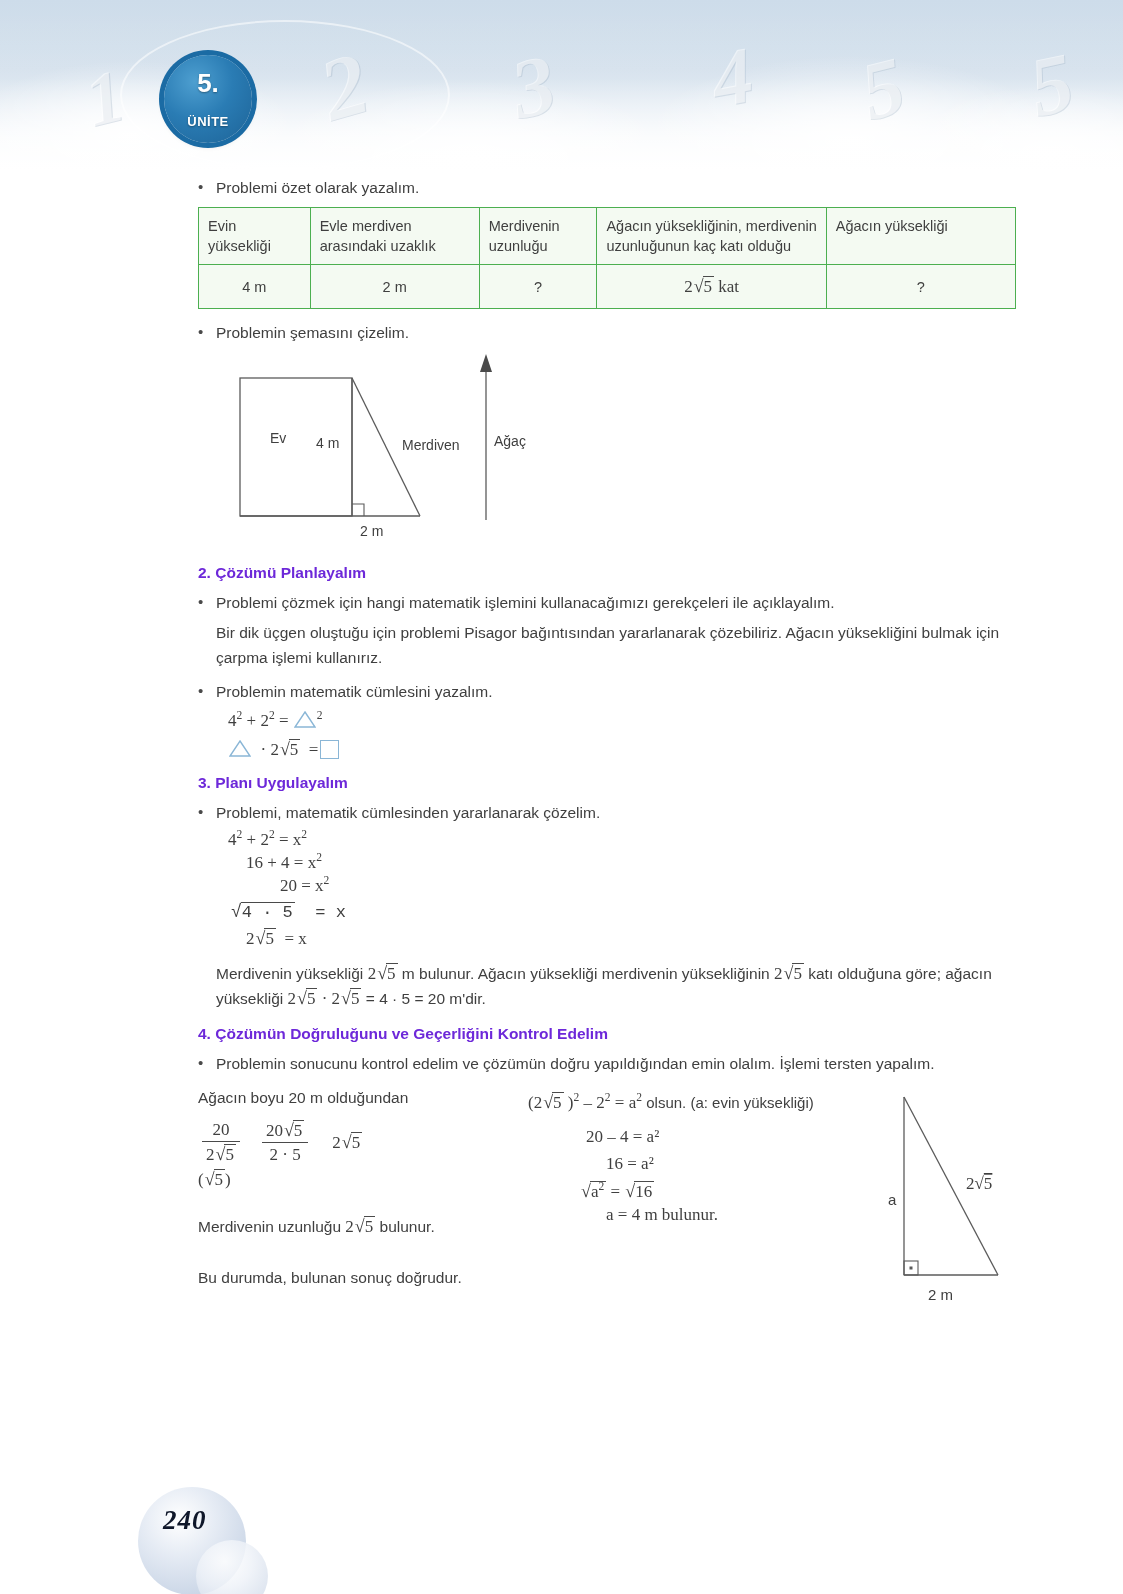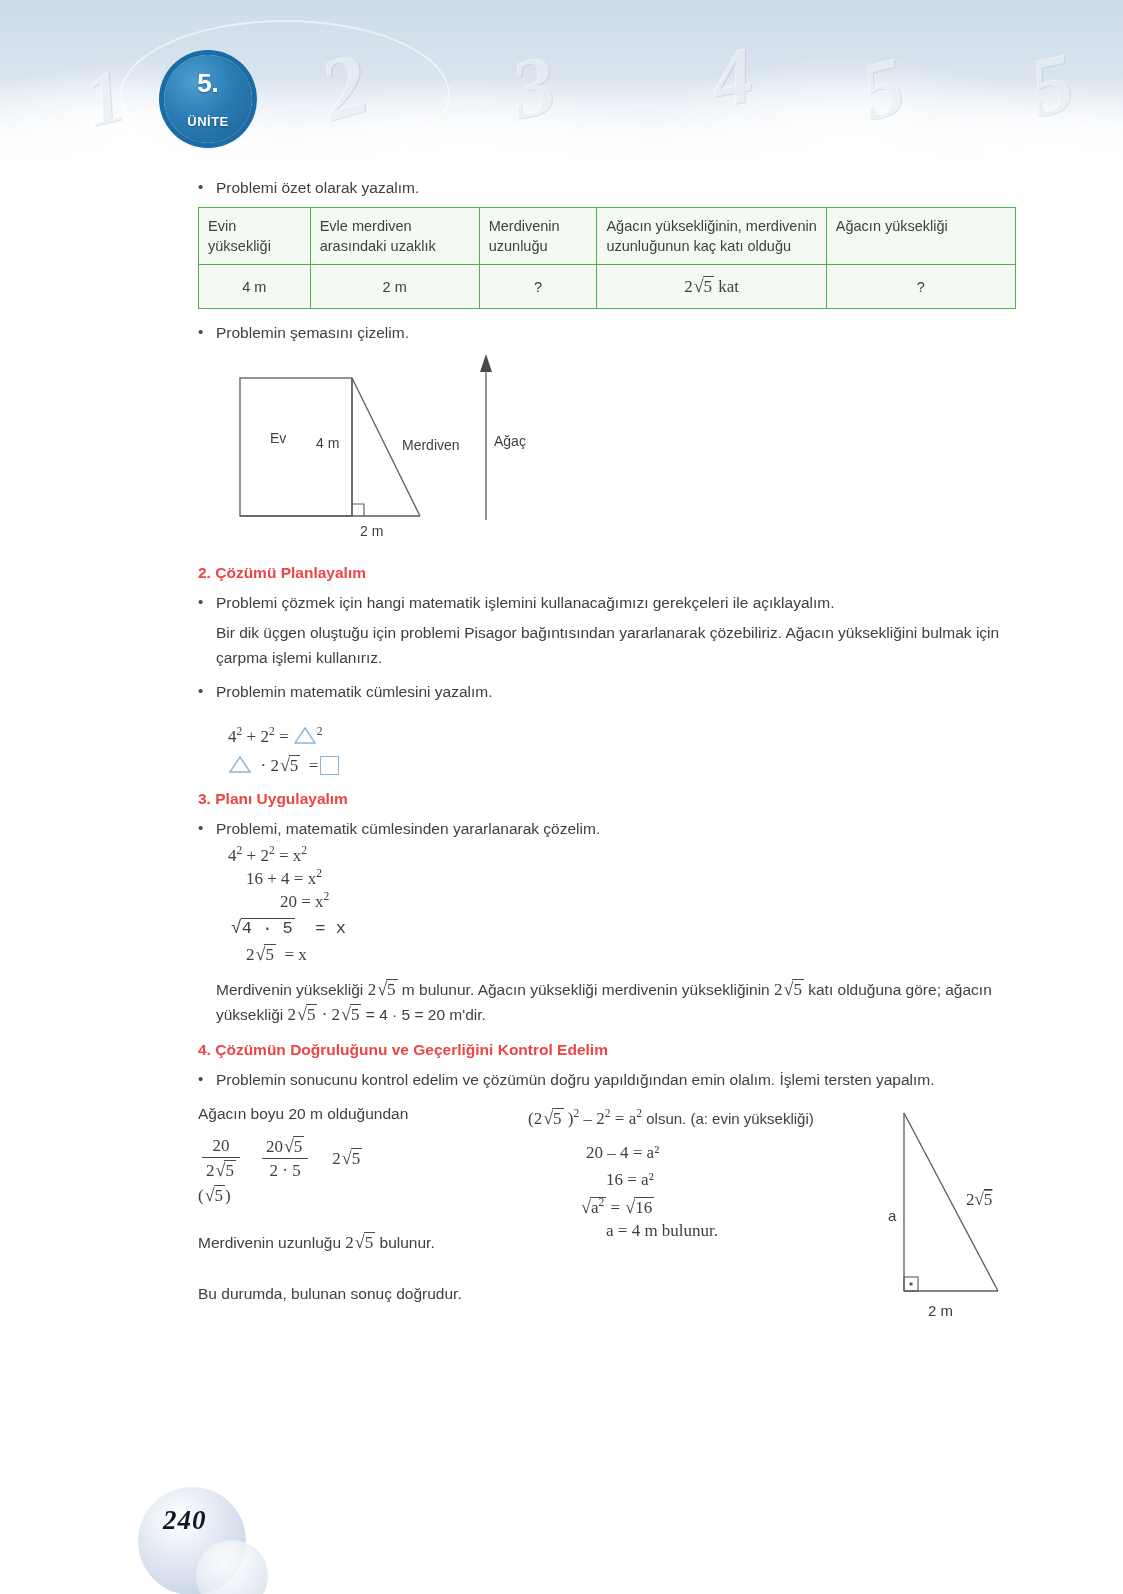--- a/index.html
+++ b/index.html
@@ -120,21 +120,21 @@
   .col1 { width: 111px; }
   .col2 { width: 168px; }
   .col3 { width: 117px; }
   .col4 { width: 228px; }
   .col5 { width: 188px; }
 
   
   .sec-head {
     font-size: 15.5px;
     font-weight: bold;
-    color: #ef4444;
+    color: #6d28d9;
     margin: 14px 0 9px 0;
   }
 
   
   .math {
     font-family: "Liberation Serif", "DejaVu Serif", serif;
     font-size: 17px;
     color: #3f3f3f;
     white-space: nowrap;
   }
@@ -301,21 +301,21 @@
     <span class="bullet-text">Problemi çözmek için hangi matematik işlemini kullanacağımızı gerekçeleri ile açıklayalım.</span>
   </div>
 
   <p class="para" style="margin-left:18px; width:800px;">Bir dik üçgen oluştuğu için problemi Pisagor bağıntısından yararlanarak çözebiliriz. Ağacın yüksekliğini bulmak için çarpma işlemi kullanırız.</p>
 
   <div class="bullet-row" style="margin-top:10px;">
     <span class="bullet-dot">•</span>
     <span class="bullet-text">Problemin matematik cümlesini yazalım.</span>
   </div>
 
-  <div class="math math-line" style="margin-left:30px; margin-top:24px;">
+  <div class="math math-line" style="margin-left:30px; margin-top:8px;">
     <span>4</span><sup class="e">2</sup>
     + <span>2</span><sup class="e">2</sup>
     =
     <span class="ph-tri">
       <svg width="22" height="17" viewBox="0 0 22 17">
           <polygon points="11,1 21,16 1,16" fill="none" stroke="#8ab6d6" stroke-width="1.4"></polygon>
         </svg>
     </span><sup class="e">2</sup>
   </div>
 

